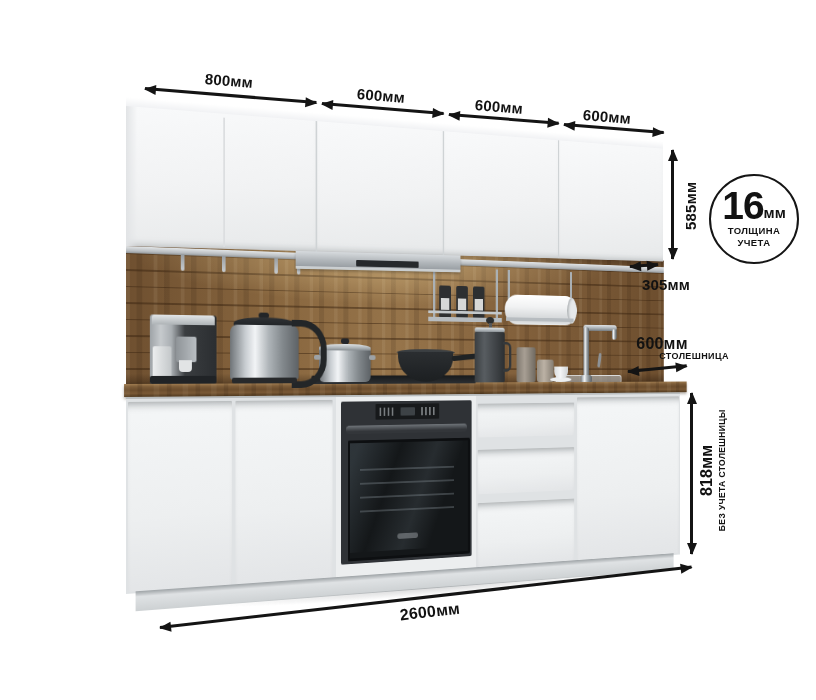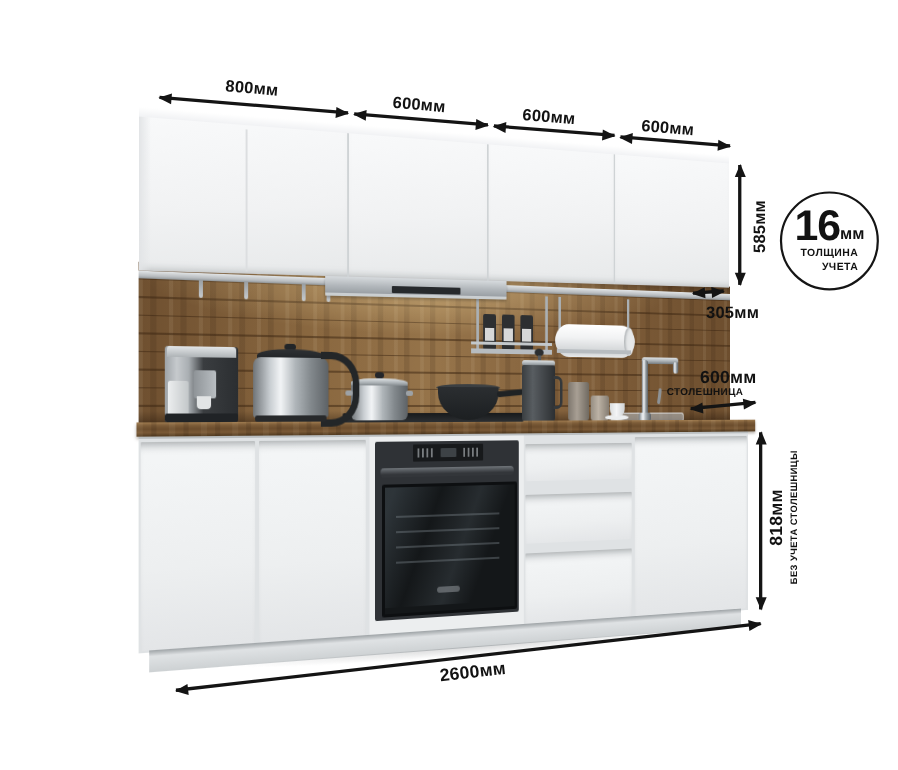--- a/index.html
+++ b/index.html
@@ -21,21 +21,21 @@
         text-align:center;letter-spacing:.2px;white-space:nowrap;}
   .dsub{position:absolute;font-weight:bold;font-size:9px;line-height:1;color:#121212;
         text-align:center;letter-spacing:.4px;white-space:nowrap;}
   
   .badge{position:absolute;left:709px;top:174px;width:86px;height:86px;border:2.5px solid #151515;
          border-radius:50%;background:#fff;display:flex;flex-direction:column;align-items:center;
          justify-content:center;color:#121212;}
   .badge .big{display:flex;align-items:flex-end;line-height:.8;}
   .badge .big b{font-size:39px;font-weight:bold;letter-spacing:-1px;}
   .badge .big span{font-size:15px;font-weight:bold;margin-bottom:2px;}
-  .badge .cap{font-size:9.5px;font-weight:bold;letter-spacing:.4px;margin-top:4px;line-height:1.25;text-align:right;}
+  .badge .cap{font-size:9.5px;font-weight:bold;letter-spacing:.4px;margin-top:4px;line-height:1.25;text-align:center;}
   
   #upperC{position:absolute;left:126px;top:106px;width:700px;height:508px;
           transform-origin:0px 220px;transform:perspective(900px) rotateY(18deg);z-index:3;}
   #baseC{position:absolute;left:126px;top:106px;width:700px;height:508px;
          transform-origin:0px 264px;transform:perspective(900px) rotateY(16deg);z-index:2;}
   #anno{position:absolute;left:0;top:0;width:816px;height:700px;z-index:5;}
   .ucab{position:absolute;top:0;height:140px;
         background:linear-gradient(175deg,#f8f9fa 0%,#f1f2f3 55%,#e7e9ea 100%);
         box-shadow:inset 0 -7px 9px -7px rgba(70,75,80,.4);}
   .bf{position:absolute;background:linear-gradient(178deg,#f4f6f7 0%,#edeff0 60%,#e3e5e7 100%);
@@ -219,21 +219,21 @@
         <b>16</b>
           <span>мм</span>
       </div>
       <div class="cap">
         <div>ТОЛЩИНА</div>
         <div>УЧЕТА</div>
       </div>
     </div>
 
     <div class="dlab" style="left:622px;top:336px;width:80px;font-size:16px;">600мм</div>
-    <div class="dsub" style="left:601px;top:352px;width:80px;">СТОЛЕШНИЦА</div>
+    <div class="dsub" style="left:654px;top:352px;width:80px;">СТОЛЕШНИЦА</div>
     <div class="dimh" style="left:628px;top:370px;width:59px;transform:rotate(-5.5deg);transform-origin:0 50%;"></div>
 
     <div class="dimv" style="left:690px;top:393px;height:161px;"></div>
     <div class="dlab" style="left:667px;top:462px;width:80px;font-size:16px;transform:rotate(-90deg);">818мм</div>
     <div class="dsub" style="left:642px;top:466px;width:160px;font-size:8.5px;transform:rotate(-90deg);">БЕЗ УЧЕТА СТОЛЕШНИЦЫ</div>
 
     <div class="dimh" style="left:160px;top:626px;width:535px;transform:rotate(-6.5deg);transform-origin:0 50%;"></div>
     <div class="dlab" style="left:385px;top:604px;width:90px;font-size:16px;transform:rotate(-6.5deg);">2600мм</div>
   </div>
 

